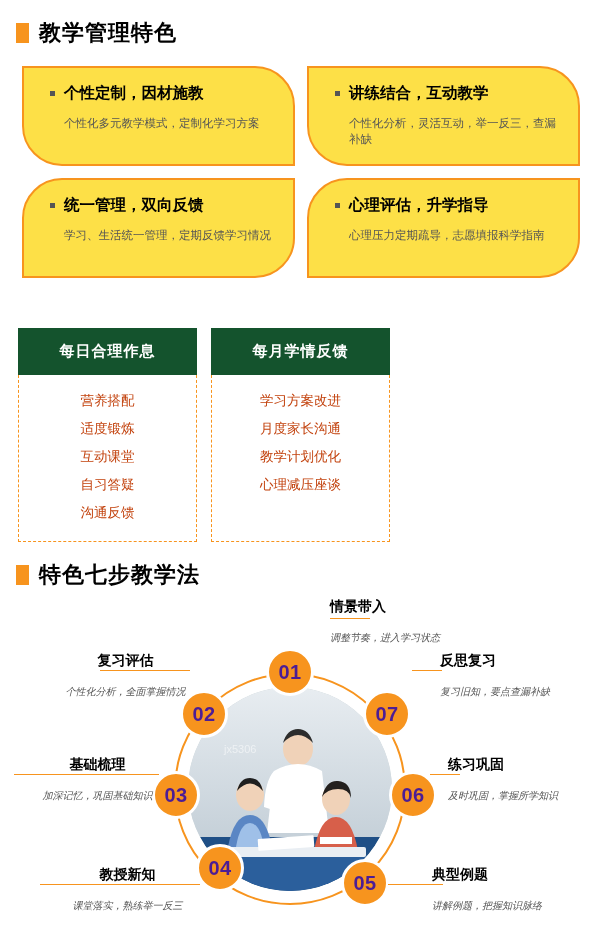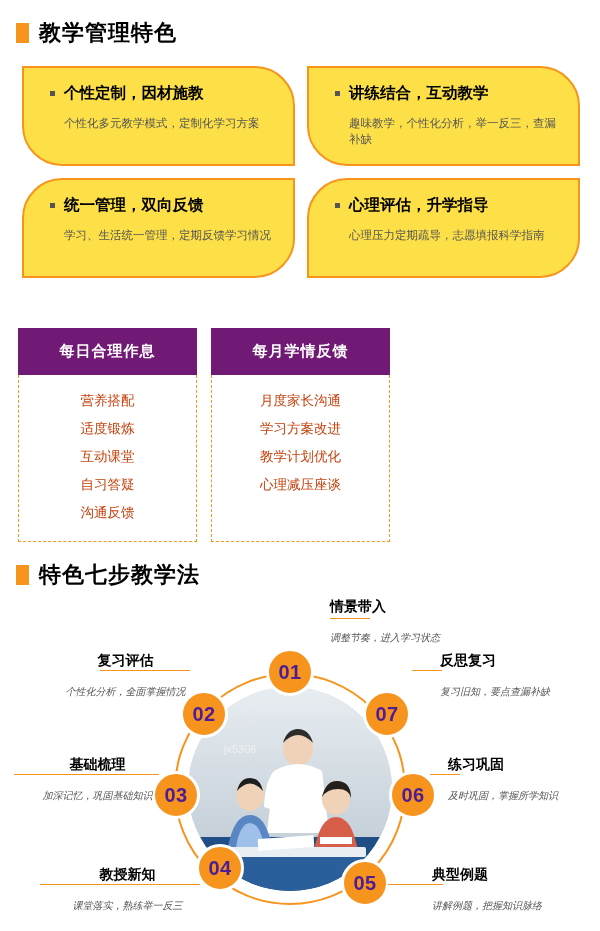--- a/index.html
+++ b/index.html
@@ -88,21 +88,21 @@
     left: 18px;
     top: 328px;
     width: 564px;
     display: flex;
     gap: 14px;
   }
   .schedule-col {
     width: 179px;
   }
   .schedule-head {
-    background: #701a75;
+    background: #14532d;
     color: #fff;
     font-size: 15px;
     font-weight: bold;
     text-align: center;
     padding: 14px 0;
     letter-spacing: 1px;
   }
   .schedule-body {
     border: 1px dashed #f7941e;
     border-top: none;
@@ -196,21 +196,21 @@
 
 <div class="feature-grid">
 
   <div class="feature-card">
     <div class="feature-title">个性定制，因材施教</div>
     <div class="feature-desc">个性化多元教学模式，定制化学习方案</div>
   </div>
 
   <div class="feature-card">
     <div class="feature-title">讲练结合，互动教学</div>
-    <div class="feature-desc">趣味教学，个性化分析，举一反三，查漏补缺</div>
+    <div class="feature-desc">个性化分析，灵活互动，举一反三，查漏补缺</div>
   </div>
 
   <div class="feature-card variant-b">
     <div class="feature-title">统一管理，双向反馈</div>
     <div class="feature-desc">学习、生活统一管理，定期反馈学习情况</div>
   </div>
 
   <div class="feature-card variant-b">
     <div class="feature-title">心理评估，升学指导</div>
     <div class="feature-desc">心理压力定期疏导，志愿填报科学指南</div>
@@ -228,22 +228,22 @@
       <div class="schedule-item">互动课堂</div>
       <div class="schedule-item">自习答疑</div>
       <div class="schedule-item">沟通反馈</div>
     </div>
   </div>
 
 
   <div class="schedule-col">
     <div class="schedule-head">每月学情反馈</div>
     <div class="schedule-body">
+      <div class="schedule-item">学习方案改进</div>
       <div class="schedule-item">月度家长沟通</div>
-      <div class="schedule-item">学习方案改进</div>
       <div class="schedule-item">教学计划优化</div>
       <div class="schedule-item">心理减压座谈</div>
       <div class="schedule-item">&nbsp;</div>
     </div>
   </div>
 
 </div>
 
 <div class="section-heading" id="heading2">
   <span class="heading-marker"></span>

